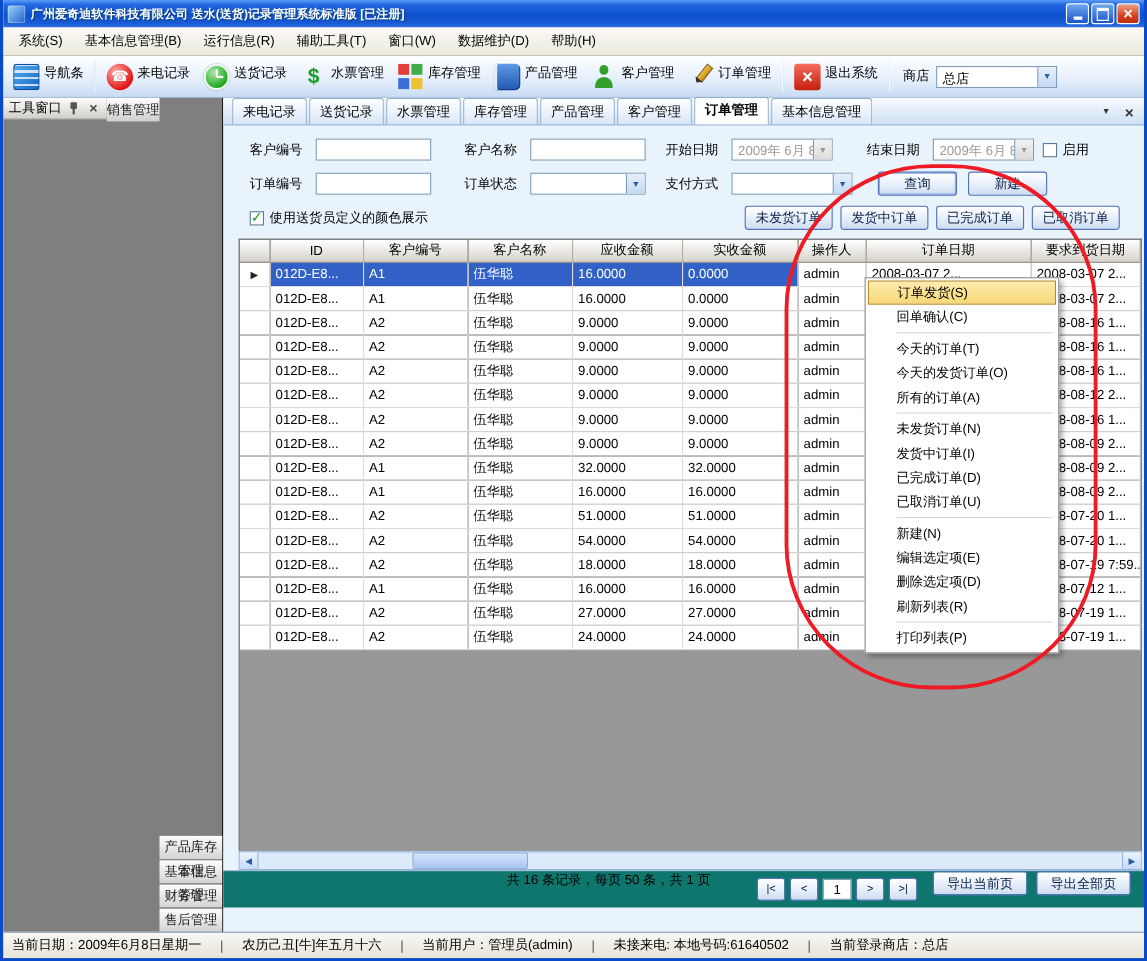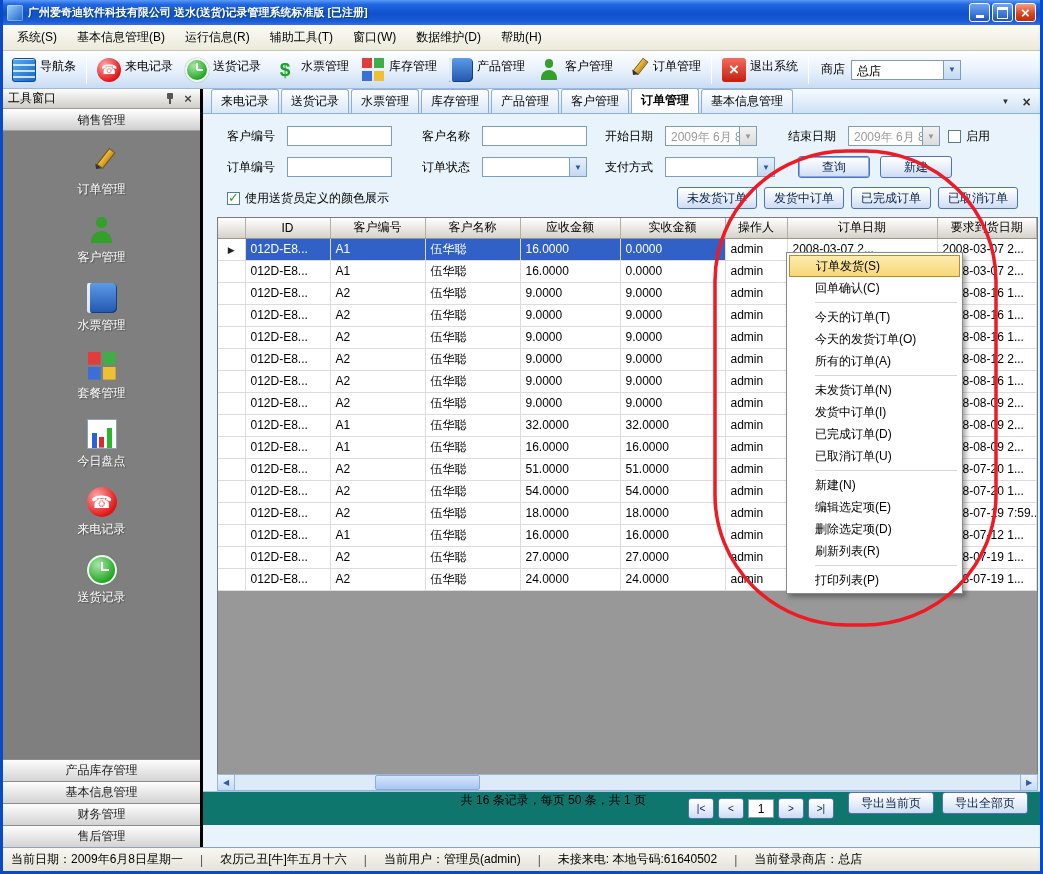--- a/index.html
+++ b/index.html
@@ -54,21 +54,21 @@
 .icon-pen::after{content:"";position:absolute;left:18%;bottom:12%;border:4px solid transparent;border-top-color:#333;transform:rotate(38deg)}
 .sicon.icon-pen::before{height:19px;width:6px}
 .icon-exit{background:linear-gradient(#f36c5c,#c41e0e);border-radius:3px;color:#fff}
 .icon-exit::before{content:"×";font-size:17px;font-weight:bold;line-height:1}
 .icon-chart{background:#fdfdfd;border:1px solid #8fa0b4;background-image:linear-gradient(#2b62d9,#2b62d9),linear-gradient(#d92b2b,#d92b2b),linear-gradient(#2bb62b,#2bb62b);background-size:18% 55%,18% 38%,18% 72%;background-position:18% 100%,50% 100%,84% 100%;background-repeat:no-repeat}
 
 
 .bodyrow{flex:1;display:flex;min-height:0}
 
 
-.sidebar{width:200px;flex:none;background:#7f7f7f;display:flex;flex-direction:column;border-right:3px solid #000000}
+.sidebar{width:200px;flex:none;background:#7f7f7f;display:flex;flex-direction:row;border-right:1px solid #000000}
 .sb-header{height:20px;flex:none;background:linear-gradient(#fdfdfd,#cfcec7);border-bottom:1px solid #9a9a9a;display:flex;align-items:center;padding:0 5px;gap:4px}
 .sb-header .ttl{flex:1}
 .sb-tool{width:14px;height:14px;display:flex;align-items:center;justify-content:center;color:#444;border:1px solid transparent}
 .pin-glyph{position:relative;width:10px;height:12px}
 .pin-glyph::before{content:"";position:absolute;left:2px;top:0;width:6px;height:6px;background:#555;border-radius:1px}
 .pin-glyph::after{content:"";position:absolute;left:4px;top:6px;width:2px;height:5px;background:#555}
 .sb-close::before{content:"×";font-size:13px;font-weight:bold}
 .sb-group-top{height:22px;flex:none;background:linear-gradient(#ffffff,#cfcfcf);border-bottom:1px solid #a0a0a0;text-align:center;line-height:22px;color:#222}
 .sb-items{flex:1;display:flex;flex-direction:column;align-items:center;padding-top:16px;gap:17px;overflow:hidden}
 .sb-item{display:flex;flex-direction:column;align-items:center;gap:4px;cursor:default}

